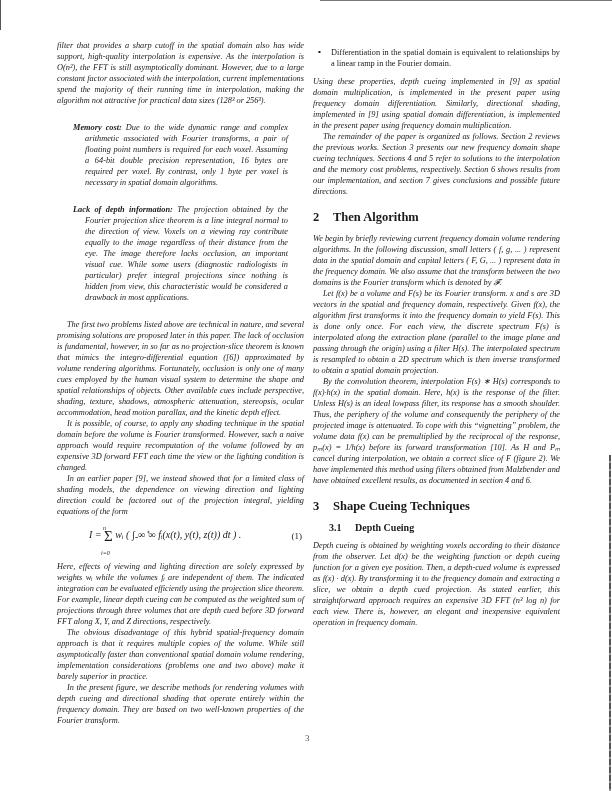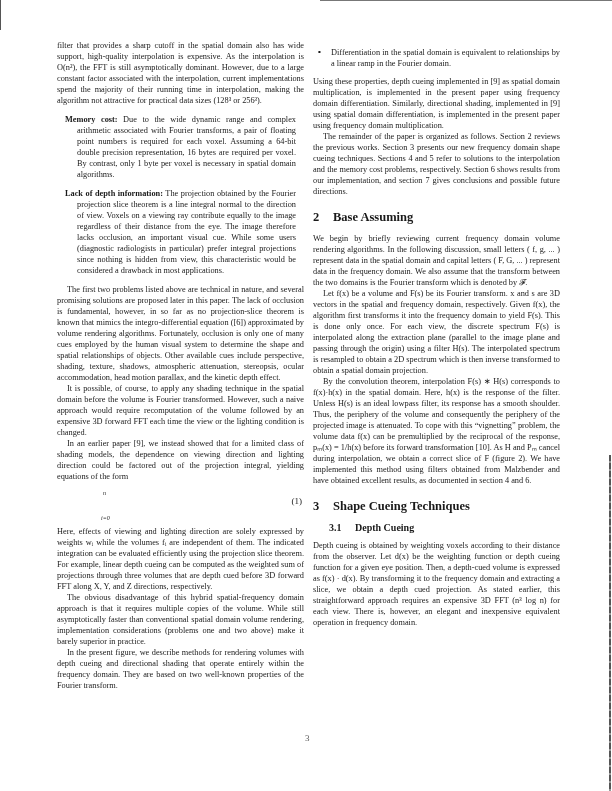--- a/index.html
+++ b/index.html
@@ -8,23 +8,23 @@
     font-family: "DejaVu Serif", "Liberation Serif", serif; color: #1a1a1a;
   }
   .scan-top { position: absolute; left: 320px; top: 0; width: 292px; height: 1px; background: #777; }
   .scan-left { position: absolute; left: 0; top: 0; width: 1px; height: 30px; background: #555; }
   .scan-right { position: absolute; left: 609px; top: 455px; width: 2px; height: 336px;
     background: repeating-linear-gradient(#555 0 6px, #999 6px 8px); }
   .col { position: absolute; top: 40px; width: 247px; font-family: "Liberation Serif", serif;
     font-size: 8.3px; line-height: 11px; text-align: justify; }
   .col.left { left: 57px; }
   .col.right { left: 313px; }
-  p { margin: 0; }
+  p { margin: 0; font-style: italic; }
   .indent { text-indent: 10px; }
-  .hang { padding-left: 12px; text-indent: -12px; margin: 8px; }
+  .hang { padding-left: 12px; text-indent: -12px; margin: 16px; }
   .hang b { font-weight: bold; }
   .gap { margin-top: 4px; }
   ul.props { list-style: none; margin: 0 0 7px 0; padding: 0; }
   ul.props li { position: relative; padding-left: 18px; margin-bottom: 7px; }
   ul.props li .bullet { position: absolute; left: 5px; top: 0; }
   h2 { font-family: "Liberation Serif", serif; font-size: 12.5px; font-weight: bold; margin: 15px 0 10px 0; }
   h2 .num { display: inline-block; width: 20px; }
   h3 { font-family: "Liberation Serif", serif; font-size: 10px; font-weight: bold; margin: 6px 0 7px 16px; }
   h3 .num { display: inline-block; width: 26px; }
   .equation { position: relative; height: 36px; margin: 4px 0 4px 0; font-style: italic; }
@@ -48,39 +48,43 @@
   <p class="hang"><b>Memory cost:</b> <span>Due to the wide dynamic range and complex arithmetic associated with Fourier transforms, a pair of floating point numbers is required for each voxel. Assuming a 64-bit double precision representation, 16 bytes are required per voxel. By contrast, only 1 byte per voxel is necessary in spatial domain algorithms.</span></p>
 
   <p class="hang"><b>Lack of depth information:</b> <span>The projection obtained by the Fourier projection slice theorem is a line integral normal to the direction of view. Voxels on a viewing ray contribute equally to the image regardless of their distance from the eye. The image therefore lacks occlusion, an important visual cue. While some users (diagnostic radiologists in particular) prefer integral projections since nothing is hidden from view, this characteristic would be considered a drawback in most applications.</span></p>
 
   <p class="indent gap">The first two problems listed above are technical in nature, and several promising solutions are proposed later in this paper. The lack of occlusion is fundamental, however, in so far as no projection-slice theorem is known that mimics the integro-differential equation ([6]) approximated by volume rendering algorithms. Fortunately, occlusion is only one of many cues employed by the human visual system to determine the shape and spatial relationships of objects. Other available cues include perspective, shading, texture, shadows, atmospheric attenuation, stereopsis, ocular accommodation, head motion parallax, and the kinetic depth effect.</p>
   <p class="indent">It is possible, of course, to apply any shading technique in the spatial domain before the volume is Fourier transformed. However, such a naive approach would require recomputation of the volume followed by an expensive 3D forward FFT each time the view or the lighting condition is changed.</p>
   <p class="indent">In an earlier paper [9], we instead showed that for a limited class of shading models, the dependence on viewing direction and lighting direction could be factored out of the projection integral, yielding equations of the form</p>
 
   <div class="equation">
     <span class="lim-top">n</span>
+    <div class="body">
+      <span>I = </span><span class="sum">Σ</span>
+      <span>wᵢ ( ∫₋∞⁺∞ fᵢ(x(t), y(t), z(t)) dt ) .</span>
+    </div>
     <span class="lim-bot">i=0</span>
     <span class="eqnum">(1)</span>
   </div>
 
   <p>Here, effects of viewing and lighting direction are solely expressed by weights wᵢ while the volumes fᵢ are independent of them. The indicated integration can be evaluated efficiently using the projection slice theorem. For example, linear depth cueing can be computed as the weighted sum of projections through three volumes that are depth cued before 3D forward FFT along X, Y, and Z directions, respectively.</p>
   <p class="indent">The obvious disadvantage of this hybrid spatial-frequency domain approach is that it requires multiple copies of the volume. While still asymptotically faster than conventional spatial domain volume rendering, implementation considerations (problems one and two above) make it barely superior in practice.</p>
   <p class="indent">In the present figure, we describe methods for rendering volumes with depth cueing and directional shading that operate entirely within the frequency domain. They are based on two well-known properties of the Fourier transform.</p>
 </div>
 
 <div class="col right">
   <ul class="props">
     <li><span class="bullet">•</span></li>
     <li><span class="bullet">•</span><span>Differentiation in the spatial domain is equivalent to relationships by a linear ramp in the Fourier domain.</span></li>
   </ul>
 
   <p>Using these properties, depth cueing implemented in [9] as spatial domain multiplication, is implemented in the present paper using frequency domain differentiation. Similarly, directional shading, implemented in [9] using spatial domain differentiation, is implemented in the present paper using frequency domain multiplication.</p>
   <p class="indent">The remainder of the paper is organized as follows. Section 2 reviews the previous works. Section 3 presents our new frequency domain shape cueing techniques. Sections 4 and 5 refer to solutions to the interpolation and the memory cost problems, respectively. Section 6 shows results from our implementation, and section 7 gives conclusions and possible future directions.</p>
 
-  <h2><span class="num">2</span><span>Base Assuming</span></h2>
+  <h2><span class="num">2</span><span>Then Algorithm</span></h2>
 
   <p>We begin by briefly reviewing current frequency domain volume rendering algorithms. In the following discussion, small letters ( f, g, ... ) represent data in the spatial domain and capital letters ( F, G, ... ) represent data in the frequency domain. We also assume that the transform between the two domains is the Fourier transform which is denoted by 𝓕.</p>
   <p class="indent">Let f(x) be a volume and F(s) be its Fourier transform. x and s are 3D vectors in the spatial and frequency domain, respectively. Given f(x), the algorithm first transforms it into the frequency domain to yield F(s). This is done only once. For each view, the discrete spectrum F(s) is interpolated along the extraction plane (parallel to the image plane and passing through the origin) using a filter H(s). The interpolated spectrum is resampled to obtain a 2D spectrum which is then inverse transformed to obtain a spatial domain projection.</p>
   <p class="indent">By the convolution theorem, interpolation F(s) ∗ H(s) corresponds to f(x)·h(x) in the spatial domain. Here, h(x) is the response of the filter. Unless H(s) is an ideal lowpass filter, its response has a smooth shoulder. Thus, the periphery of the volume and consequently the periphery of the projected image is attenuated. To cope with this “vignetting” problem, the volume data f(x) can be premultiplied by the reciprocal of the response, pₘ(x) = 1/h(x) before its forward transformation [10]. As H and Pₘ cancel during interpolation, we obtain a correct slice of F (figure 2). We have implemented this method using filters obtained from Malzbender and have obtained excellent results, as documented in section 4 and 6.</p>
 
   <h2><span class="num">3</span><span>Shape Cueing Techniques</span></h2>
 
   <h3><span class="num">3.1</span><span>Depth Cueing</span></h3>
 
   <p>Depth cueing is obtained by weighting voxels according to their distance from the observer. Let d(x) be the weighting function or depth cueing function for a given eye position. Then, a depth-cued volume is expressed as f(x) · d(x). By transforming it to the frequency domain and extracting a slice, we obtain a depth cued projection. As stated earlier, this straightforward approach requires an expensive 3D FFT (n³ log n) for each view. There is, however, an elegant and inexpensive equivalent operation in frequency domain.</p>

